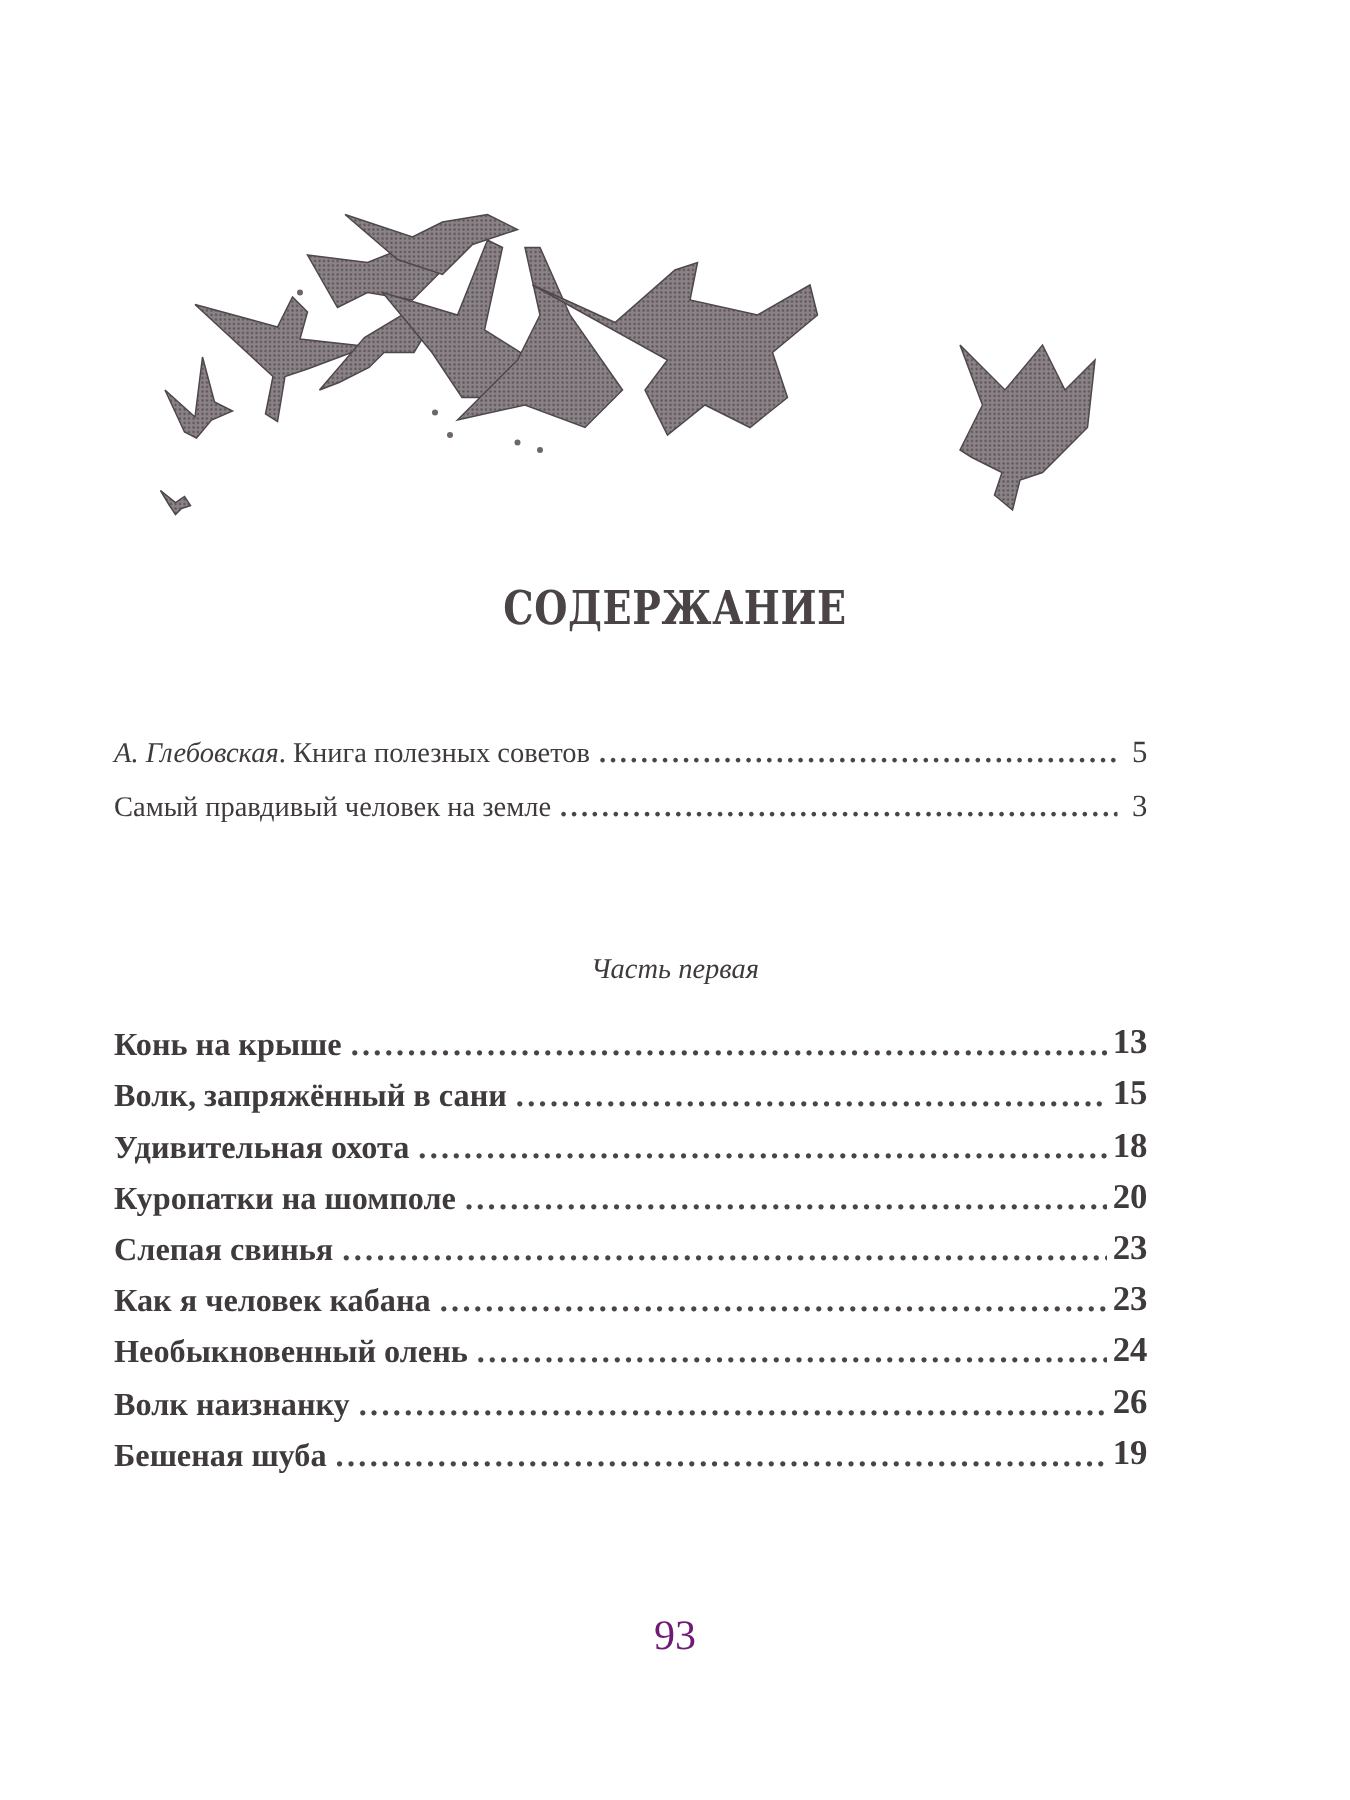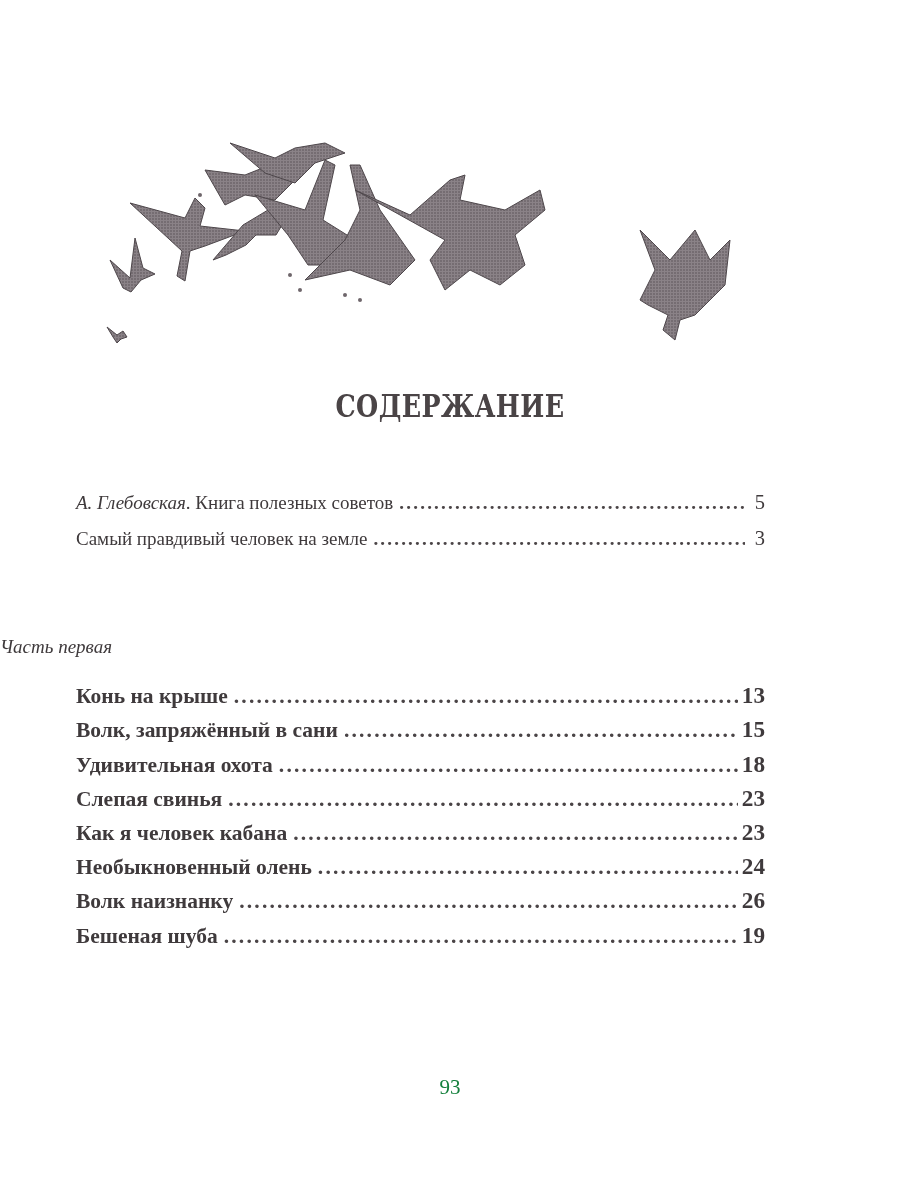--- a/index.html
+++ b/index.html
@@ -56,30 +56,31 @@
     }
     .row .page {
       flex: 0 0 auto;
       min-width: 16px;
       text-align: right;
       font-size: 1.08em;
     }
     .section-heading {
       position: absolute;
       left: 0; right: 0; top: 636px;
+      text-align: center;
       font-style: italic;
       font-size: 19px;
       color: #3f3a3c;
     }
     .page-number {
       position: absolute;
       left: 0; right: 0; top: 1075px;
       text-align: center;
-      font-size: 21px;
-      color: #15803d;
+      font-size: 28px;
+      color: #701a75;
     }
   </style>
 </head>
 <body>
 
 <div class="illustration">
   <svg viewBox="0 0 700 270" xmlns="http://www.w3.org/2000/svg">
     <defs>
       <pattern id="hatch" width="3" height="3" patternUnits="userSpaceOnUse">
         <rect width="3" height="3" fill="#8a8287"></rect>
@@ -145,20 +146,25 @@
     <span class="label">Волк, запряжённый в сани</span>
     <span class="dots"></span>
     <span class="page">15</span>
   </div>
   <div class="row">
     <span class="label">Удивительная охота</span>
     <span class="dots"></span>
     <span class="page">18</span>
   </div>
   <div class="row">
+    <span class="label">Куропатки на шомполе</span>
+    <span class="dots"></span>
+    <span class="page">20</span>
+  </div>
+  <div class="row">
     <span class="label">Слепая свинья</span>
     <span class="dots"></span>
     <span class="page">23</span>
   </div>
   <div class="row">
     <span class="label">Как я человек кабана</span>
     <span class="dots"></span>
     <span class="page">23</span>
   </div>
   <div class="row">

